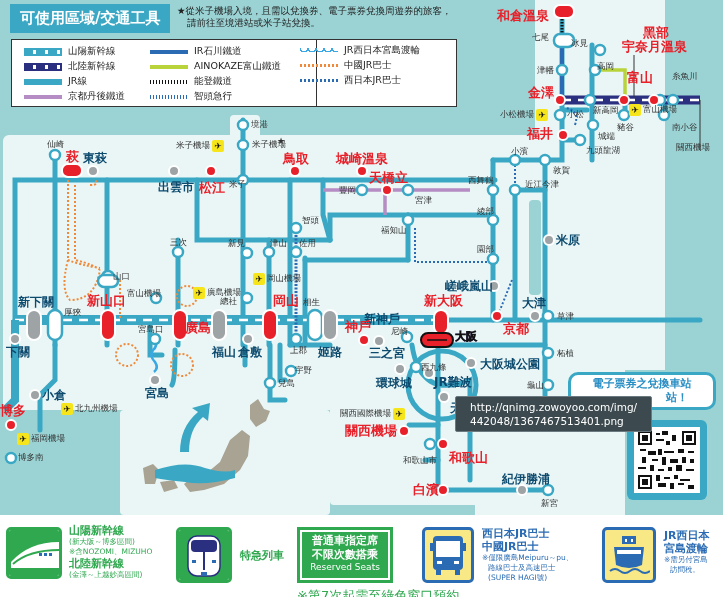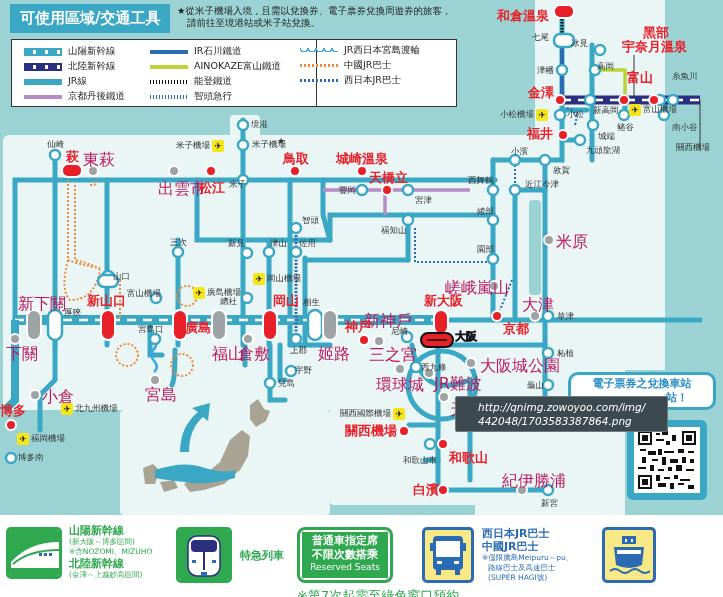--- a/index.html
+++ b/index.html
@@ -6,33 +6,33 @@
   html, body { width: 723px; height: 597px; overflow: hidden; background: #fff; }
   body { font-family: "DejaVu Sans", "Liberation Sans", sans-serif; position: relative; }
   #map-area { position: absolute; left: 0; top: 0; width: 723px; height: 515px; background: #9bd3d4; overflow: hidden; }
   #map-svg { position: absolute; left: 0; top: 0; }
   .title-box { position: absolute; left: 10px; top: 4px; background: #3aa8c4; color: #fff; font-weight: bold; font-size: 15px; padding: 5px 10px; }
   .note { position: absolute; left: 177px; top: 5px; font-size: 9.5px; color: #222; line-height: 12px; }
   .legend { position: absolute; left: 11px; top: 39px; width: 306px; height: 68px; background: #fff; border: 1px solid #333; }
   .lg-item { position: absolute; font-size: 9.5px; color: #222; display: flex; align-items: center; gap: 6px; white-space: nowrap; }
   .lg-swatch { width: 38px; height: 6px; display: inline-block; }
   .lbl { position: absolute; white-space: nowrap; font-size: 8.5px; color: #333; line-height: 1; }
-  .lbl.big { font-size: 16px; font-weight: normal; color: #be185d; }
+  .lbl.big { font-size: 12px; font-weight: bold; color: #0c4a6e; }
   .lbl.red { font-size: 13px; font-weight: bold; color: #e8202a; }
   .airport { position: absolute; font-size: 8.5px; color: #333; display: flex; align-items: center; gap: 2px; white-space: nowrap; }
   .airport .plane { background: #f5e51a; width: 12px; height: 12px; display: inline-flex; align-items: center; justify-content: center; font-size: 9px; color: #111; border-radius: 2px; }
-  .tooltip { position: absolute; left: 455px; top: 396px; background: #3c4a4f; color: #fff; font-size: 10.5px; padding: 3px 22px; line-height: 14px; border: 1px solid #6b7a80; border-radius: 2px; font-style: italic; }
+  .tooltip { position: absolute; left: 455px; top: 396px; background: #3c4a4f; color: #fff; font-size: 10.5px; padding: 3px 14px; line-height: 14px; border: 1px solid #6b7a80; border-radius: 2px; }
   .callout { position: absolute; left: 568px; top: 372px; width: 148px; height: 38px; background: #fff; border: 3px solid #3aa8c4; border-radius: 10px; color: #2a8fc4; font-weight: bold; font-size: 11px; text-align: center; line-height: 14px; padding-top: 2px; }
   .qr-frame { position: absolute; left: 627px; top: 420px; width: 80px; height: 80px; background: #3aa8c4; border-radius: 6px; padding: 7px; }
   .qr { width: 66px; height: 66px; background: #fff; padding: 4px; }
   .footer { position: absolute; left: 0; top: 515px; width: 723px; height: 82px; background: #fff; }
   .icon-box-green { position: absolute; width: 50px; height: 50px; border: 3px solid #2fa84f; border-radius: 5px; background: #fff; overflow: hidden; }
   .ft-text-green { position: absolute; color: #2fa84f; font-weight: bold; font-size: 11px; line-height: 13px; white-space: nowrap; }
   .ft-small-green { color: #2fa84f; font-size: 7.5px; font-weight: normal; line-height: 10px; display: block; }
-  .reserved { position: absolute; left: 297px; top: 527px; width: 96px; height: 56px; border: 3px solid #2fa84f; border-radius: 8px; background: #fff; padding: 2px; }
+  .reserved { position: absolute; left: 297px; top: 527px; width: 96px; height: 56px; border: 3px solid #2fa84f; border-radius: 0; background: #fff; padding: 2px; }
   .reserved .inner { background: #2fa84f; width: 100%; height: 100%; color: #fff; text-align: center; font-weight: bold; font-size: 11px; line-height: 14px; padding-top: 2px; }
   .reserved .inner .en { font-size: 9px; font-weight: normal; line-height: 11px; }
   .icon-box-yellow { position: absolute; width: 50px; height: 50px; border: 3px solid #2a6bb3; border-radius: 5px; background: #f9e886; padding: 3px; }
   .ft-text-blue { position: absolute; color: #2a6bb3; font-weight: bold; font-size: 11px; line-height: 13px; white-space: nowrap; }
   .ft-small-blue { color: #2a6bb3; font-size: 7.5px; font-weight: normal; line-height: 10px; display: block; }
 </style>
 </head>
 <body>
 
 <div id="map-area" data-name="rail-map">
@@ -471,21 +471,21 @@
             <rect x="16" y="26" width="2" height="3"></rect>
             <rect x="20" y="26" width="3" height="1"></rect>
             <rect x="25" y="27" width="3" height="2"></rect>
         </g>
       </svg>
     </div>
   </div>
 
   <div class="tooltip" data-name="image-url-tooltip">
     <div>http://qnimg.zowoyoo.com/img/</div>
-    <div>442048/1703583387864.png</div>
+    <div>442048/1367467513401.png</div>
   </div>
 </div>
 
 <div class="footer" data-name="footer-legend">
   <div class="icon-box-green" style="left:6px;top:12px;width:56px;height:52px" data-name="shinkansen-icon">
     <svg width="50" height="46" viewBox="0 0 50 46" style="position:absolute;left:0;top:0">
       <rect width="50" height="46" fill="#2fa84f"></rect>
       <path d="M2 32 Q20 12 50 12 L50 38 L2 38 Z" fill="#fff"></path>
       <path d="M4 34 Q20 20 50 20" stroke="#2fa84f" stroke-width="2" fill="none"></path>
       <rect x="30" y="23" width="3" height="3" fill="#2a6bb3"></rect>
@@ -546,13 +546,19 @@
   <div class="icon-box-yellow" style="left:602px;top:12px;width:54px;height:56px" data-name="ferry-icon">
     <svg width="42" height="44" viewBox="0 0 42 44">
       <rect x="14" y="3" width="14" height="8" fill="#2a6bb3"></rect>
       <path d="M6 14 L36 14 L34 32 Q21 38 8 32 Z" fill="#2a6bb3"></path>
       <rect x="9" y="17" width="24" height="4" fill="#fff"></rect>
       <rect x="17" y="6" width="2" height="3" fill="#fff"></rect>
         <rect x="23" y="6" width="2" height="3" fill="#fff"></rect>
       <path d="M2 38 q5 -4 10 0 q5 4 10 0 q5 -4 10 0 q5 4 10 0" stroke="#2a6bb3" stroke-width="2" fill="none"></path>
     </svg>
   </div>
+  <div class="ft-text-blue" style="left:664px;top:14px" data-name="ferry-description">
+    <div>JR西日本</div>
+    <div>宮島渡輪</div>
+    <span class="ft-small-blue">※需另付宮島</span>
+    <span class="ft-small-blue" style="padding-left:6px">訪問稅。</span>
+  </div>
 </div>
 
 </body></html>

